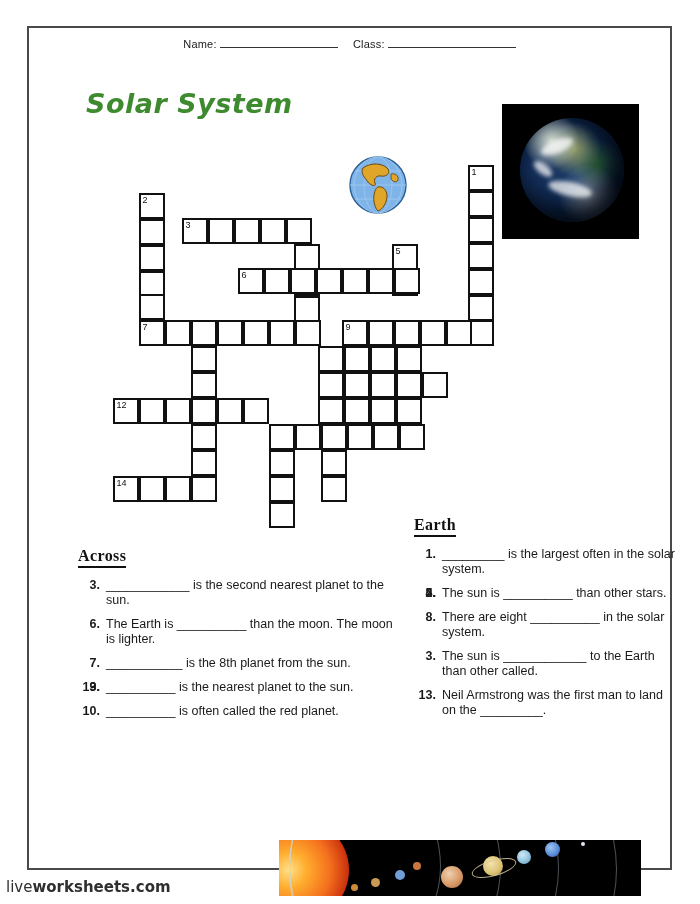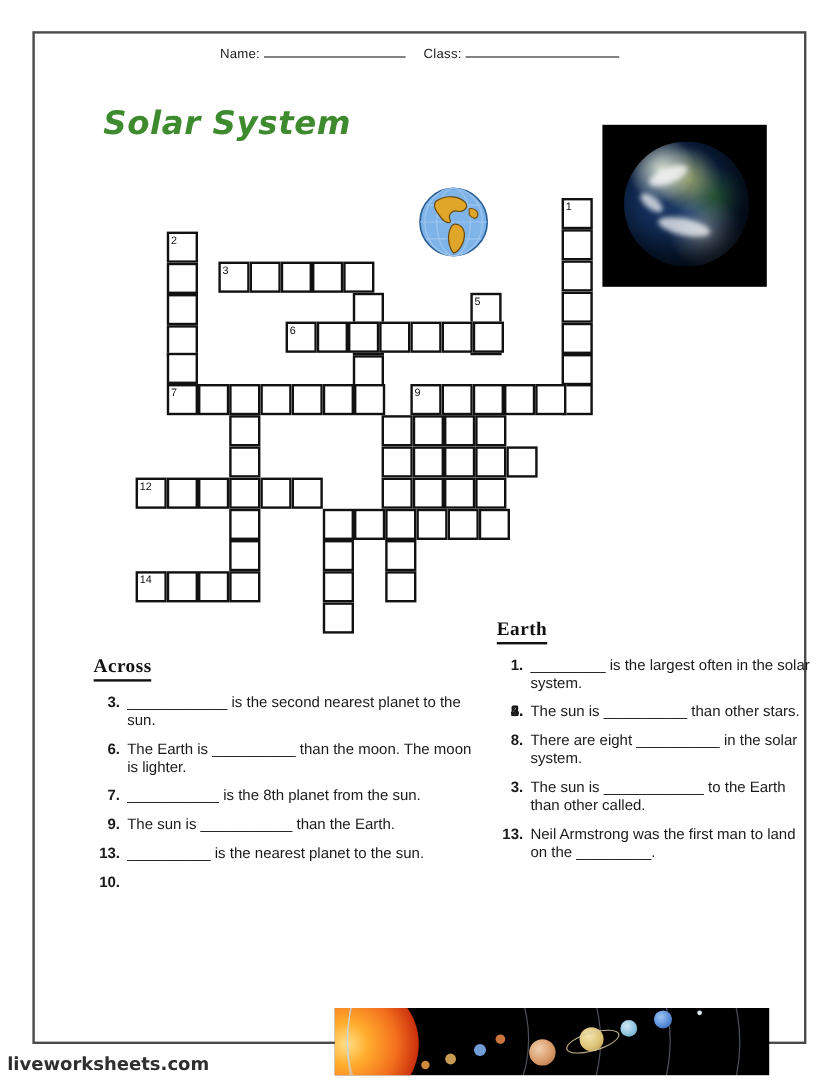--- a/index.html
+++ b/index.html
@@ -226,21 +226,21 @@
 
   
   #watermark {
     position: absolute;
     left: 6px;
     top: 878px;
     font-family: "DejaVu Sans", sans-serif;
     font-size: 15px;
     color: #2f2f2f;
   }
-  #watermark .wm-light { font-weight: bold; margin-top: 41px; }
+  #watermark .wm-light { font-weight: normal; margin-top: 41px; }
   #watermark .wm-bold { font-weight: bold; }
 </style>
 </head>
 <body>
 
 <div id="page-frame">
 
   <div id="header-fields">
     <span class="field-group">
       <span class="field-label">Name:</span><span id="name-rule" class="field-rule"></span>
@@ -370,23 +370,23 @@
       <div class="cw-cell" style="left: 136px; top: 448px;"></div>
       <div class="cw-cell" style="left: 162px; top: 448px;"></div>
     </div>
 
   <div id="across-block">
     <div class="clue-heading">Across</div>
     <ul class="clue-list" id="across-list">
         <li class="clue-item"><span class="clue-num">3.</span><span>____________ is the second nearest planet to the sun.</span></li>
         <li class="clue-item"><span class="clue-num">6.</span><span>The Earth is __________ than the moon. The moon is lighter.</span></li>
         <li class="clue-item"><span class="clue-num">7.</span><span>___________ is the 8th planet from the sun.</span></li>
-        <li class="clue-item"><span class="clue-num">9.</span><span>The sun is ___________ than the Earth.</span></li>
+        <li class="clue-item"><span class="clue-num">9.</span></li>
         <li class="clue-item"><span class="clue-num">13.</span><span>__________ is the nearest planet to the sun.</span></li>
-        <li class="clue-item"><span class="clue-num">10.</span></li>
+        <li class="clue-item"><span class="clue-num">10.</span><span>__________ is often called the red planet.</span></li>
       </ul>
   </div>
 
   <div id="down-block">
     <div class="clue-heading">Earth</div>
     <ul class="clue-list" id="down-list">
         <li class="clue-item"><span class="clue-num">1.</span><span>_________ is the largest often in the solar system.</span></li>
         <li class="clue-item"><span class="clue-num">2.</span></li>
         <li class="clue-item"><span class="clue-num">4.</span></li>
         <li class="clue-item"><span class="clue-num">5.</span><span>The sun is __________ than other stars.</span></li>

